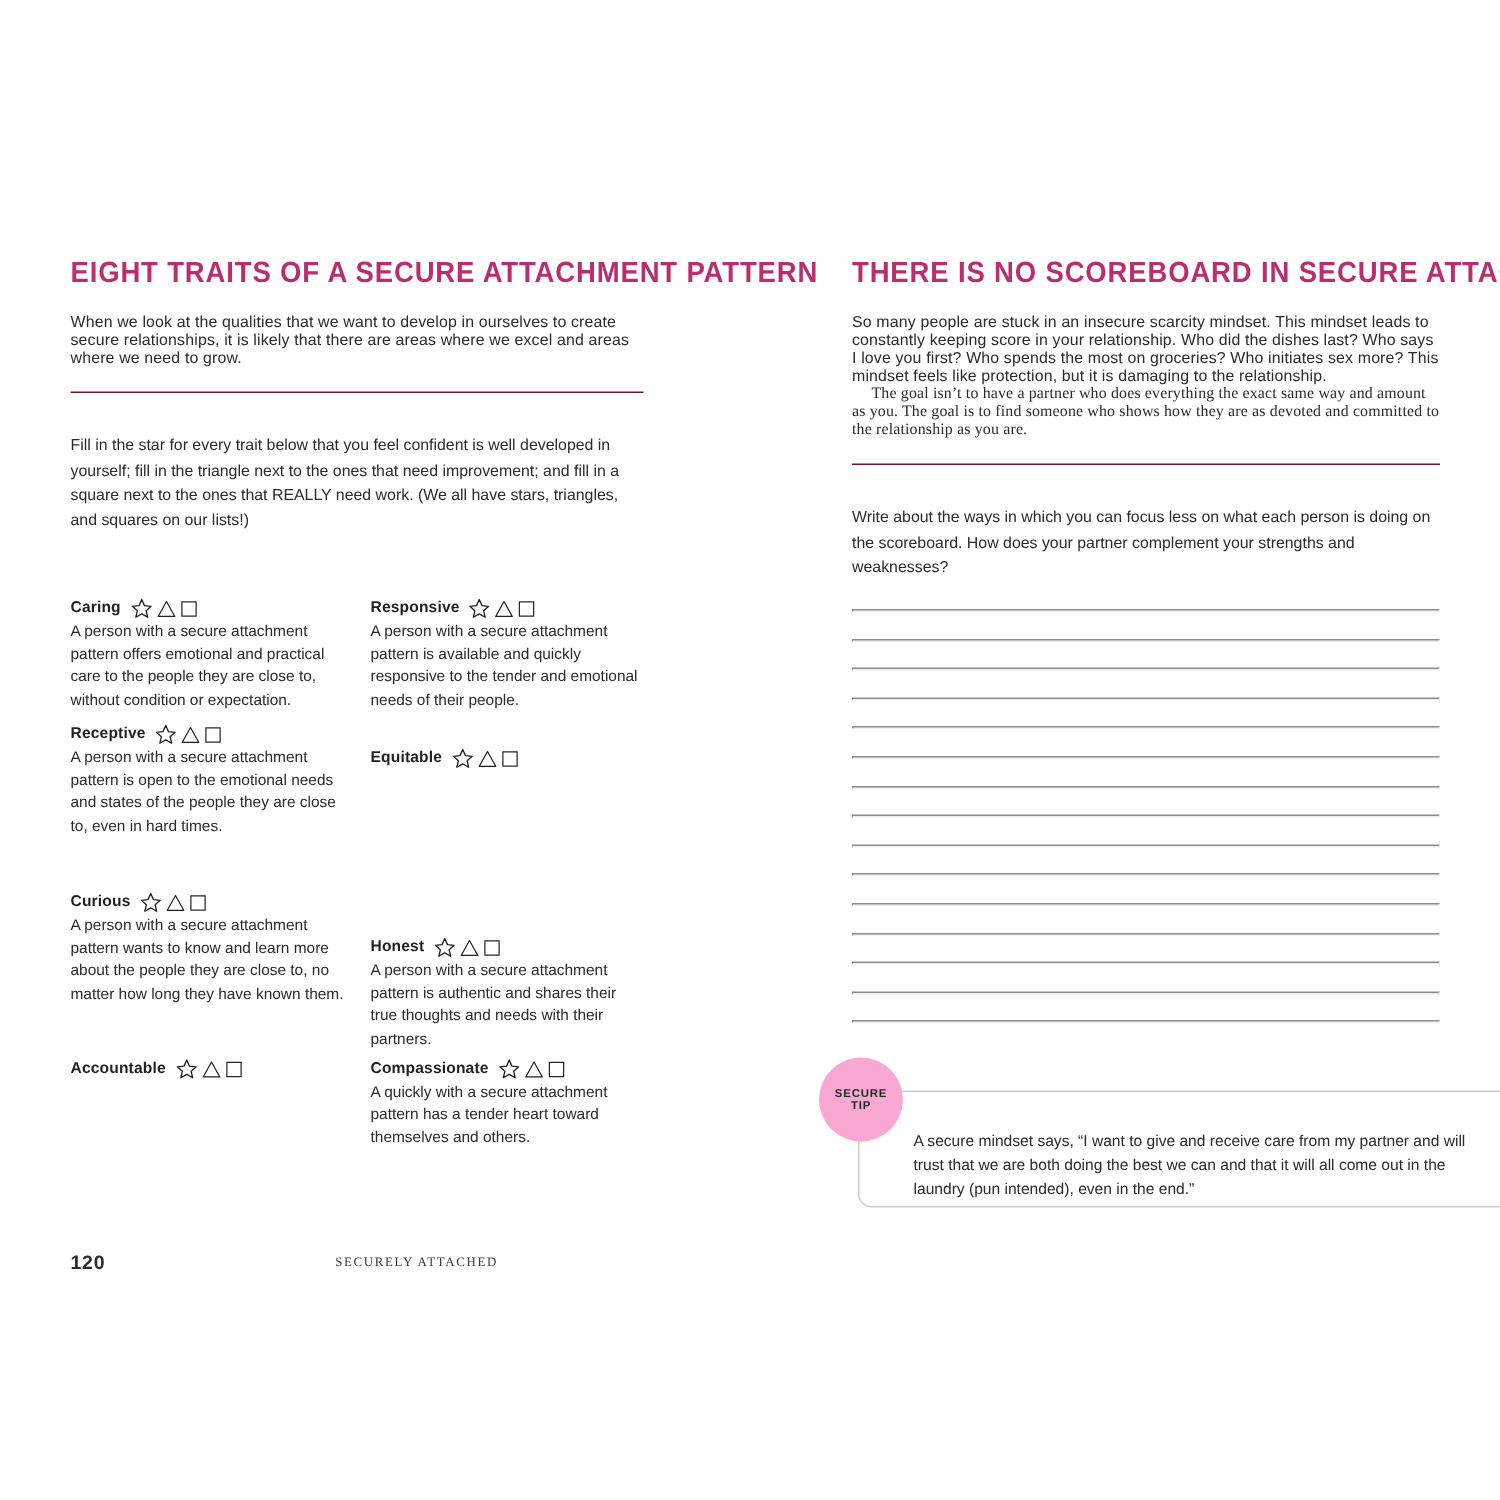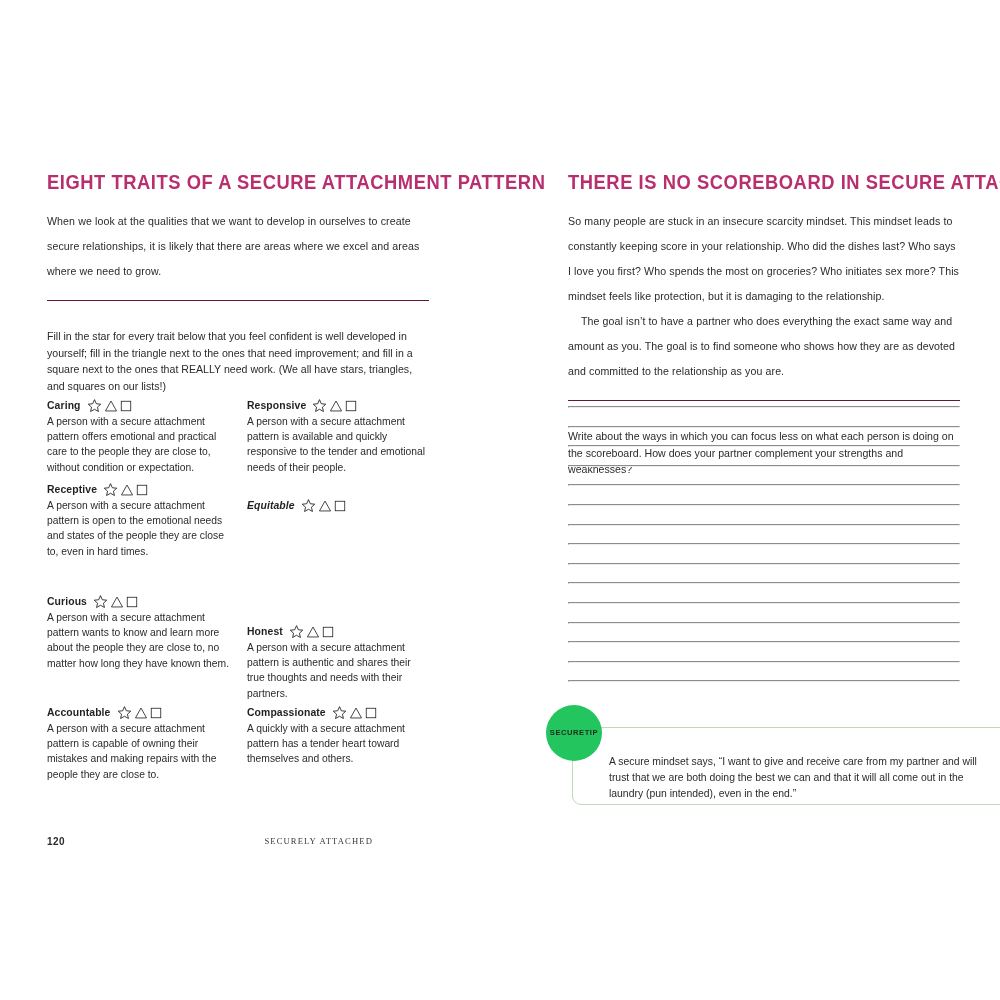--- a/index.html
+++ b/index.html
@@ -48,27 +48,27 @@
     letter-spacing: 0.6px;
     margin: 0 0 17px 0;
     transform: scaleX(0.94);
     transform-origin: left center;
     white-space: nowrap;
   }
 
   
   .intro {
     font-size: 10.6px;
-    line-height: 25px;
+    line-height: 12px;
     margin: 0;
     color: #2c2a2b;
     letter-spacing: 0.01em;
   }
   .intro + .intro { margin-top: 0; }
-  .indent { text-indent: 13px; }
+  .indent { text-indent: 13px; font-family: Liberation Serif, serif; }
 
   .rule {
     height: 0;
     border: none;
     border-top: 1.6px solid #6b1636;
     margin: 16px 0 0 0;
   }
   .rule.thin { border-top-width: 1.4px; }
 
   .prompt {
@@ -162,22 +162,23 @@
     width: 372px;
     box-sizing: content-box;
   }
   .tip-badge {
     position: absolute;
     left: 546px;
     top: 705px;
     width: 56px;
     height: 56px;
     border-radius: 50%;
-    background: #22c55e;
+    background: #f9a8d4;
     display: flex;
+    flex-direction: column;
     align-items: center;
     justify-content: center;
     line-height: 1.12;
     z-index: 3;
   }
   .tip-badge span {
     font-size: 7.6px;
     font-weight: 700;
     letter-spacing: 0.07em;
     color: #1d2b1a;
@@ -188,32 +189,32 @@
   
   .footer {
     position: absolute;
     bottom: 152px;
     height: 14px;
     display: flex;
     align-items: center;
   }
   .footer-left  { left: 47px;  width: 382px; }
   .folio {
-    font-size: 10px;
+    font-size: 13px;
     font-weight: 700;
     color: #2c2a2b;
     letter-spacing: 0.04em;
   }
   .running-head {
     font-family: "Liberation Serif", serif;
     font-size: 8.6px;
     letter-spacing: 0.13em;
     color: #3a3738;
   }
-  .footer-left  .running-head { margin-left: auto; margin-right: 56px; }
+  .footer-left  .running-head { margin-left: auto; margin-right: 97px; }
 </style>
 </head>
 <body>
 
 <div class="spread">
 
   <div class="page page-left">
     <div class="page-inner">
 
       <h1 class="section-title">EIGHT TRAITS OF A SECURE ATTACHMENT PATTERN</h1>
@@ -290,21 +291,20 @@
                     <polygon points="12,2.6 14.9,9.2 22,9.9 16.7,14.7 18.3,21.6 12,18 5.7,21.6 7.3,14.7 2,9.9 9.1,9.2" fill="none" stroke="#231f20" stroke-width="1.4" stroke-linejoin="round"></polygon>
                   </svg>
                 <svg width="14" height="14" viewBox="0 0 24 24">
                     <polygon points="12,3.5 21.5,20.5 2.5,20.5" fill="none" stroke="#231f20" stroke-width="1.4" stroke-linejoin="round"></polygon>
                   </svg>
                 <svg width="12" height="12" viewBox="0 0 24 24">
                     <rect x="2.5" y="2.5" width="19" height="19" fill="none" stroke="#231f20" stroke-width="1.6"></rect>
                   </svg>
               </span>
             </div>
-            <p class="trait-desc">A person with a secure attachment pattern is capable of owning their mistakes and making repairs with the people they are close to.</p>
           </div>
 
         </div>
 
         <div class="traits-col col-b">
 
           <div class="trait" style="top:0px;">
             <div class="trait-head">
               <span class="trait-name">Responsive</span>
               <span class="shapes">
@@ -315,21 +315,21 @@
                     <polygon points="12,3.5 21.5,20.5 2.5,20.5" fill="none" stroke="#231f20" stroke-width="1.4" stroke-linejoin="round"></polygon>
                   </svg>
                 <svg width="12" height="12" viewBox="0 0 24 24">
                     <rect x="2.5" y="2.5" width="19" height="19" fill="none" stroke="#231f20" stroke-width="1.6"></rect>
                   </svg>
               </span>
             </div>
             <p class="trait-desc">A person with a secure attachment pattern is available and quickly responsive to the tender and emotional needs of their people.</p>
           </div>
 
-          <div class="trait" style="top:100px;font-style:italic;">
+          <div class="trait" style="top:100px;">
             <div class="trait-head">
               <span class="trait-name">Equitable</span>
               <span class="shapes">
                 <svg width="15" height="15" viewBox="0 0 24 24">
                     <polygon points="12,2.6 14.9,9.2 22,9.9 16.7,14.7 18.3,21.6 12,18 5.7,21.6 7.3,14.7 2,9.9 9.1,9.2" fill="none" stroke="#231f20" stroke-width="1.4" stroke-linejoin="round"></polygon>
                   </svg>
                 <svg width="14" height="14" viewBox="0 0 24 24">
                     <polygon points="12,3.5 21.5,20.5 2.5,20.5" fill="none" stroke="#231f20" stroke-width="1.4" stroke-linejoin="round"></polygon>
                   </svg>
                 <svg width="12" height="12" viewBox="0 0 24 24">

